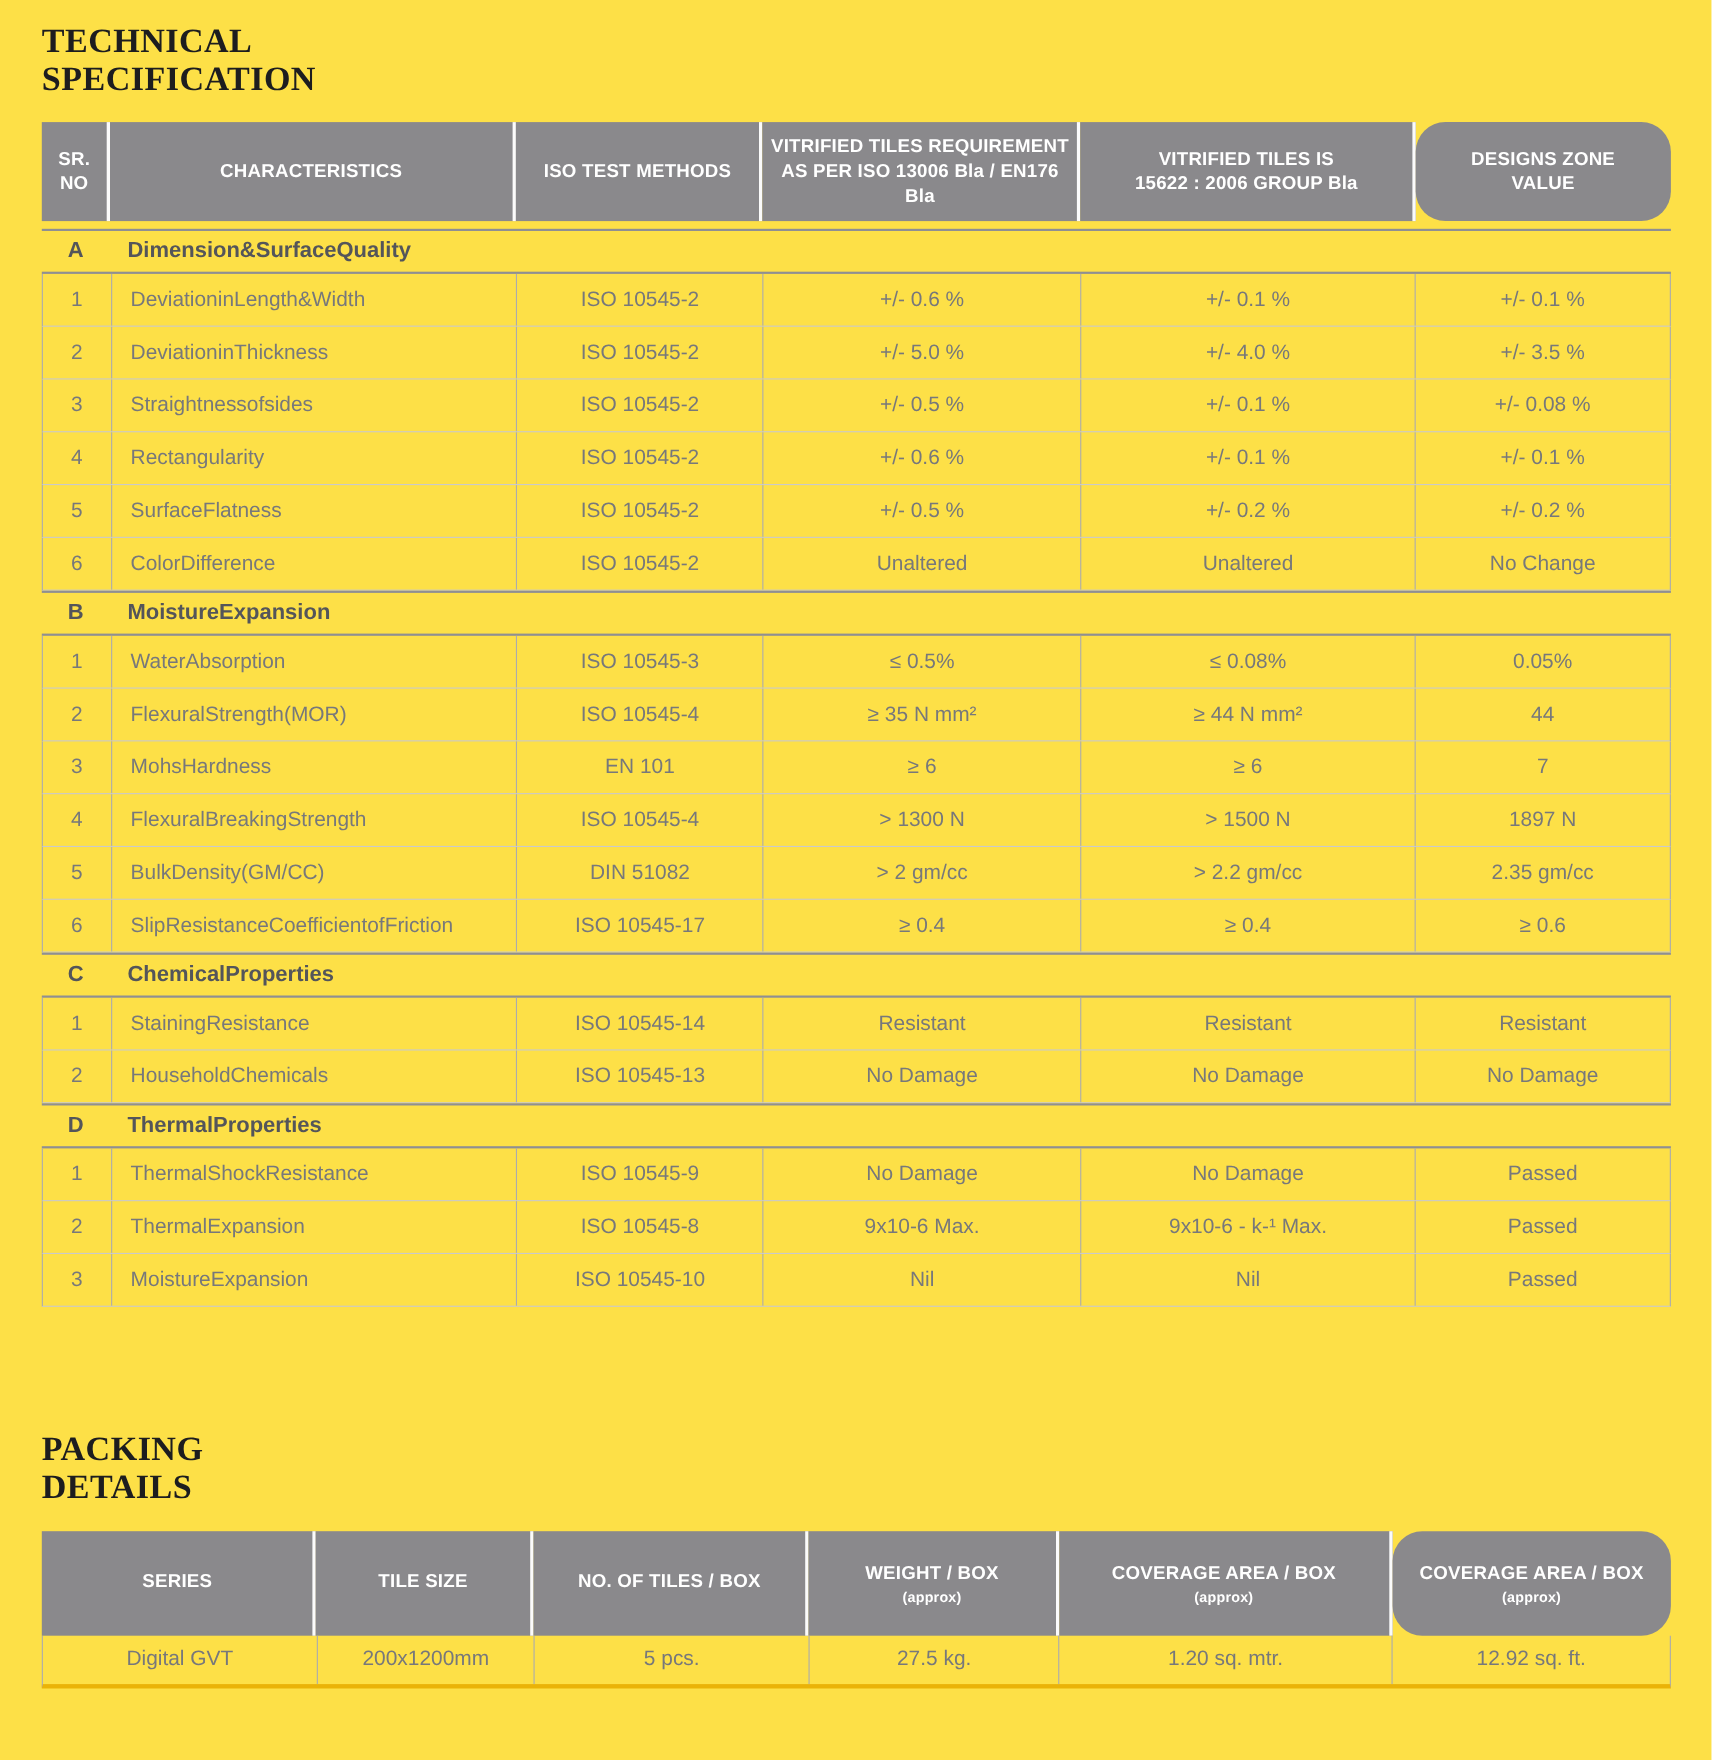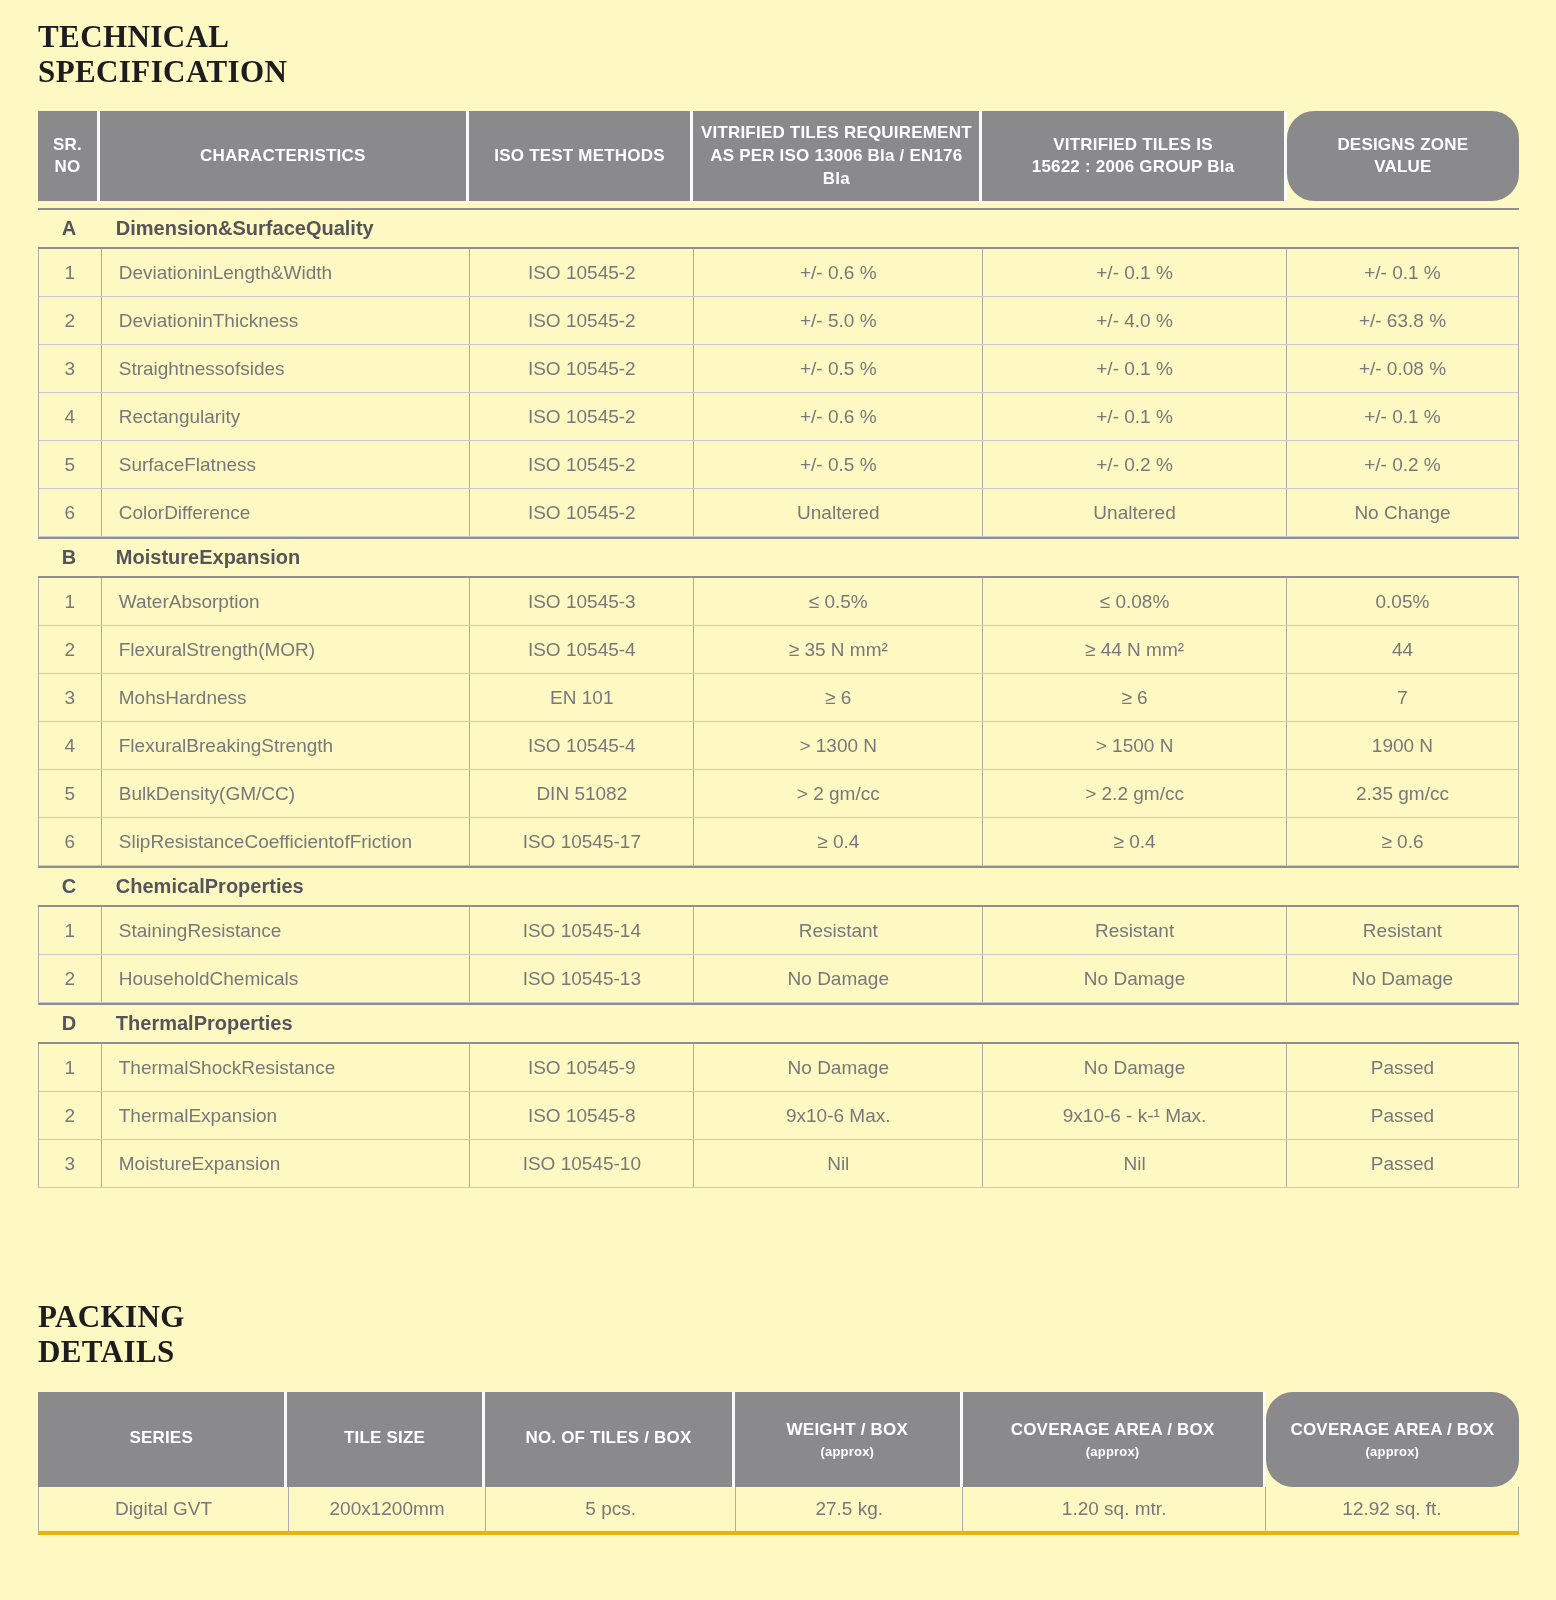--- a/index.html
+++ b/index.html
@@ -13,21 +13,21 @@
     --line-mid:#ababad;
     --line-dark:#8f8f92;
     --spec-cols:62fr 370fr 225fr 290fr 305fr 233fr;
     --pack-cols:250fr 198fr 251fr 228fr 304fr 254fr;
   }
   *{box-sizing:border-box;}
   html,body{margin:0;padding:0;background:#ffffff;}
   .page{
     width:var(--page-w);
     height:var(--page-h);
-    background:#fef9c3;
+    background:#fde047;
     padding:20px 37px 0 38px;
     font-family:"Liberation Sans", sans-serif;
     overflow:hidden;
   }
   .doc-title{
     font-family:"Liberation Serif", serif;
     font-weight:bold;
     font-size:31px;
     line-height:1.12;
     letter-spacing:0.4px;
@@ -140,21 +140,21 @@
           <div class="c">+/- 0.6 %</div>
           <div class="c">+/- 0.1 %</div>
           <div class="c">+/- 0.1 %</div>
         </div>
         <div class="row">
           <div class="c">2</div>
           <div class="c char">DeviationinThickness</div>
           <div class="c">ISO 10545-2</div>
           <div class="c">+/- 5.0 %</div>
           <div class="c">+/- 4.0 %</div>
-          <div class="c">+/- 63.8 %</div>
+          <div class="c">+/- 3.5 %</div>
         </div>
         <div class="row">
           <div class="c">3</div>
           <div class="c char">Straightnessofsides</div>
           <div class="c">ISO 10545-2</div>
           <div class="c">+/- 0.5 %</div>
           <div class="c">+/- 0.1 %</div>
           <div class="c">+/- 0.08 %</div>
         </div>
         <div class="row">
@@ -208,21 +208,21 @@
           <div class="c">≥ 6</div>
           <div class="c">≥ 6</div>
           <div class="c">7</div>
         </div>
         <div class="row">
           <div class="c">4</div>
           <div class="c char">FlexuralBreakingStrength</div>
           <div class="c">ISO 10545-4</div>
           <div class="c">&gt; 1300 N</div>
           <div class="c">&gt; 1500 N</div>
-          <div class="c">1900 N</div>
+          <div class="c">1897 N</div>
         </div>
         <div class="row">
           <div class="c">5</div>
           <div class="c char">BulkDensity(GM/CC)</div>
           <div class="c">DIN 51082</div>
           <div class="c">&gt; 2 gm/cc</div>
           <div class="c">&gt; 2.2 gm/cc</div>
           <div class="c">2.35 gm/cc</div>
         </div>
         <div class="row">

